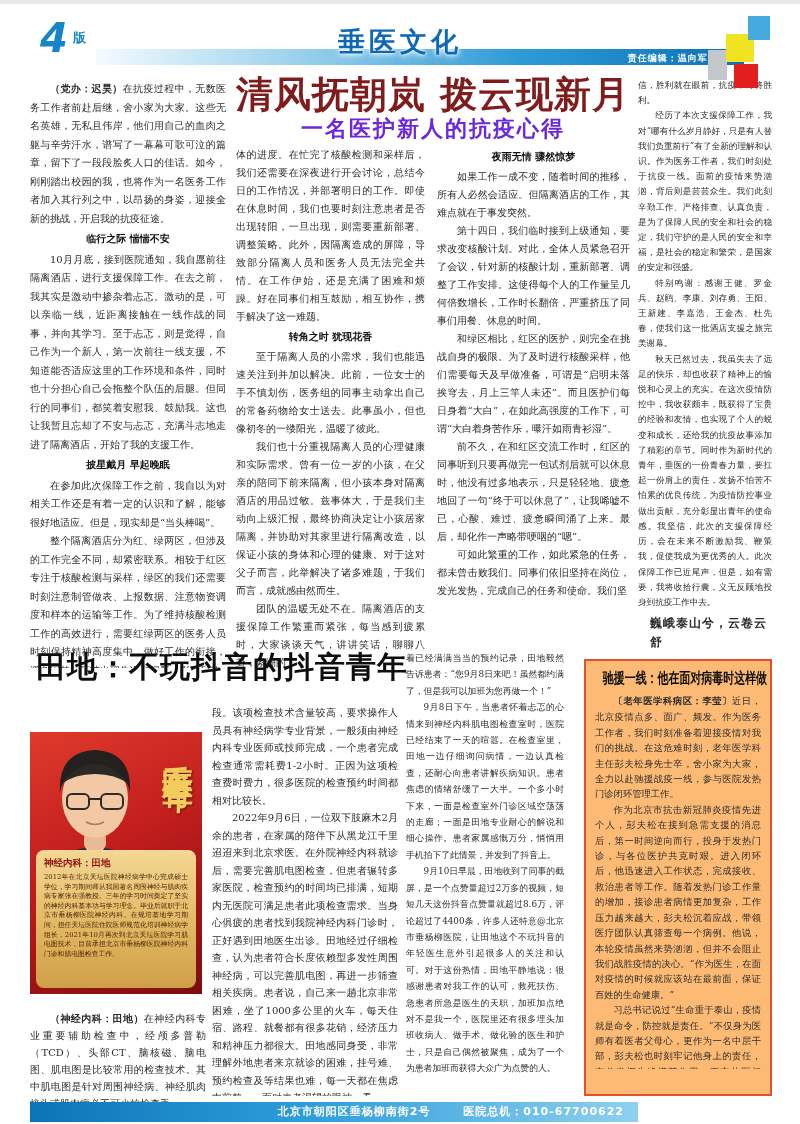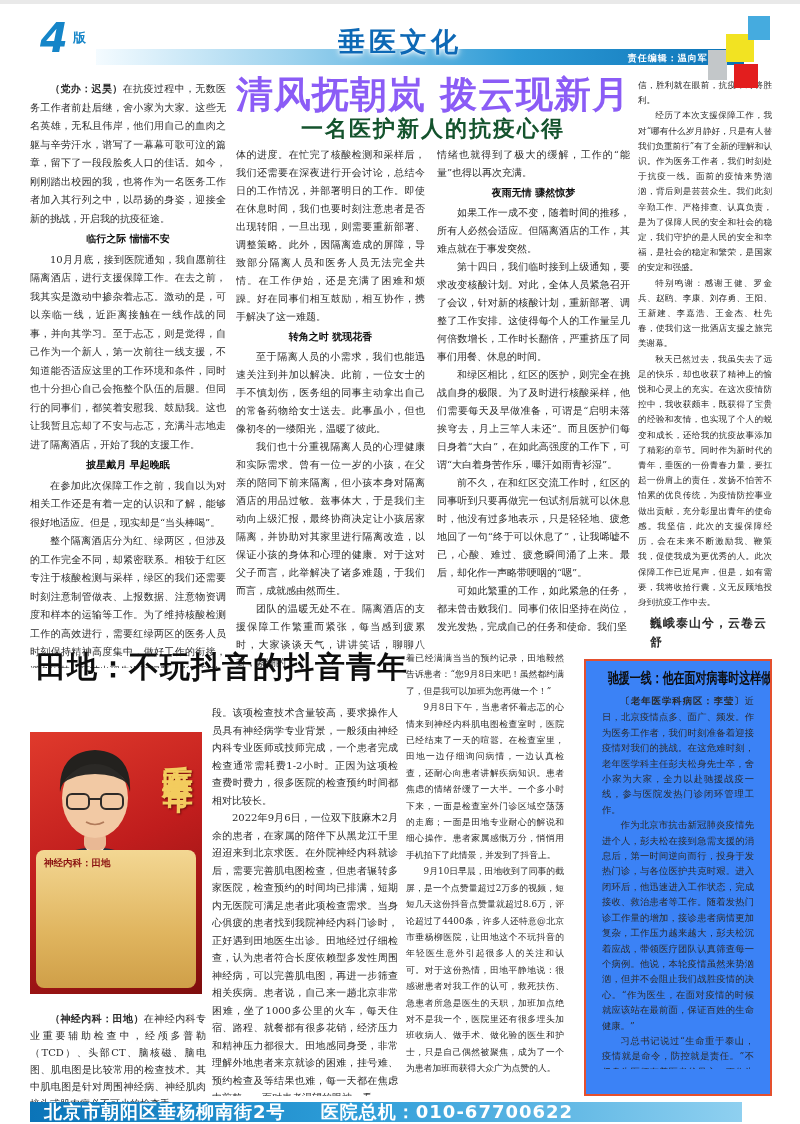--- a/index.html
+++ b/index.html
@@ -26,23 +26,23 @@
   .col{overflow:hidden;text-align:justify;}
   .blk{margin:0;text-align:justify;}
   .p{text-indent:2em;}
   .pc{text-indent:0;}
   h4.h{margin:2px 0;text-align:center;font-weight:700;font-family:"DejaVu Sans",sans-serif;
        font-size:inherit;line-height:inherit;color:#111;text-indent:0;}
   .poem{font-weight:700;text-indent:0;margin:4px 0 0 12px;letter-spacing:1px;text-align:left;}
   
   .leftcol{left:30px;top:76px;width:196px;height:588px;font-size:10px;line-height:18.5px;}
   .headline1{left:232px;top:66px;width:402px;text-align:center;font-size:37px;font-weight:900;
-             color:#8b5cf6;font-family:"DejaVu Sans",sans-serif;letter-spacing:1px;white-space:nowrap;}
+             color:#7f1d1d;font-family:"DejaVu Sans",sans-serif;letter-spacing:1px;white-space:nowrap;}
   .subtitle1{left:232px;top:110px;width:402px;text-align:center;font-size:22px;font-weight:800;
-             color:#14532d;font-family:"DejaVu Sans",sans-serif;letter-spacing:2px;white-space:nowrap;}
+             color:#6d28d9;font-family:"DejaVu Sans",sans-serif;letter-spacing:2px;white-space:nowrap;}
   .cola{left:236px;top:142px;width:189px;height:521px;font-size:10px;line-height:18px;}
   .colb{left:437px;top:142px;width:193px;height:521px;font-size:10px;line-height:18px;}
   .rightcol{left:638px;top:74px;width:134px;height:580px;font-size:8.6px;line-height:15.2px;}
   .rightcol .poem{font-size:12px;line-height:19px;}
   
   .headline2{left:36px;top:643px;width:404px;font-size:30px;font-weight:700;color:#0e0e0e;
              font-family:"DejaVu Sans",sans-serif;letter-spacing:1px;white-space:nowrap;}
   .photo{left:30px;top:728px;width:172px;height:262px;
          background:linear-gradient(155deg,#e03a2c 0%,#c01d1d 45%,#7d0d0d 100%);overflow:hidden;}
   .vtitle{position:absolute;right:3px;top:8px;writing-mode:vertical-rl;font-size:31px;font-weight:700;
@@ -53,31 +53,31 @@
            background:linear-gradient(180deg,#f3d793 0%,#e0b55f 60%,#cf9f48 100%);
            padding:7px 8px;box-sizing:border-box;}
   .infotitle{font-size:9.5px;font-weight:900;color:#8a1010;font-family:"DejaVu Sans",sans-serif;
              margin-bottom:3px;}
   .infobio{font-size:6.8px;line-height:9.6px;color:#4a2406;text-align:justify;}
   .caption{left:30px;top:996px;width:176px;height:96px;font-size:10px;line-height:17px;}
   .caption b{font-family:"DejaVu Sans",sans-serif;}
   .a2col1{left:212px;top:700px;width:186px;height:392px;font-size:10px;line-height:17.5px;}
   .a2col2{left:406px;top:646px;width:158px;height:446px;font-size:8.8px;line-height:16.4px;}
   
-  .sidebar{left:584px;top:655px;width:188px;height:437px;border:2px solid #e4502e;background:#3b82f6;
-           padding:8px 16px;box-sizing:border-box;overflow:hidden;}
+  .sidebar{left:584px;top:655px;width:188px;height:437px;border:2px solid #e4502e;background:#fdba74;
+           padding:8px 9px;box-sizing:border-box;overflow:hidden;}
   .sidebar-title{text-align:center;font-size:15px;font-weight:900;color:#0d0d0d;white-space:nowrap;
                  font-family:"DejaVu Sans",sans-serif;transform:scaleX(.73);transform-origin:center;
                  margin:0 -20px 5px -20px;}
   .sidebar-body{font-size:9.3px;line-height:15.4px;text-align:justify;overflow:hidden;height:376px;}
   .sidebar-body b{font-family:Liberation Sans, sans-serif;}
   
-  .footer{left:30px;top:1098px;width:712px;height:20px;line-height:20px;text-align:left;
+  .footer{left:30px;top:1098px;width:608px;height:20px;line-height:20px;text-align:right;
           background:linear-gradient(90deg,#0b74b8 0%,#2d9dd8 45%,#8fd0f0 100%);
-          color:#fff;font-size:18px;font-weight:700;font-family:"DejaVu Sans",sans-serif;
+          color:#fff;font-size:11px;font-weight:700;font-family:"DejaVu Sans",sans-serif;
           letter-spacing:1px;}
   .footer span{margin:0 14px;}
 </style>
 </head>
 <body>
 
 <div id="page">
 
   <div class="abs pageno">
     <span class="num">4</span>
@@ -102,21 +102,20 @@
   <div class="abs headline1">清风抚朝岚 拨云现新月</div>
   <div class="abs subtitle1">一名医护新人的抗疫心得</div>
   <div class="abs col cola">
       <p class="blk pc">体的进度。在忙完了核酸检测和采样后，我们还需要在深夜进行开会讨论，总结今日的工作情况，并部署明日的工作。即使在休息时间，我们也要时刻注意患者是否出现转阳，一旦出现，则需要重新部署、调整策略。此外，因隔离造成的屏障，导致部分隔离人员和医务人员无法完全共情。在工作伊始，还是充满了困难和烦躁。好在同事们相互鼓励，相互协作，携手解决了这一难题。</p>
       <h4 class="blk h">转角之时 犹现花香</h4>
       <p class="blk p">至于隔离人员的小需求，我们也能迅速关注到并加以解决。此前，一位女士的手不慎划伤，医务组的同事主动拿出自己的常备药物给女士送去。此事虽小，但也像初冬的一缕阳光，温暖了彼此。</p>
       <p class="blk p">我们也十分重视隔离人员的心理健康和实际需求。曾有一位一岁的小孩，在父亲的陪同下前来隔离，但小孩本身对隔离酒店的用品过敏。兹事体大，于是我们主动向上级汇报，最终协商决定让小孩居家隔离，并协助对其家里进行隔离改造，以保证小孩的身体和心理的健康。对于这对父子而言，此举解决了诸多难题，于我们而言，成就感由然而生。</p>
       <p class="blk p">团队的温暖无处不在。隔离酒店的支援保障工作繁重而紧张，每当感到疲累时，大家谈谈天气，讲讲笑话，聊聊八卦，紧绷的</p>
     </div>
   <div class="abs col colb">
-      <p class="blk pc">情绪也就得到了极大的缓解，工作的“能量”也得以再次充满。</p>
       <h4 class="blk h">夜雨无情 骤然惊梦</h4>
       <p class="blk p">如果工作一成不变，随着时间的推移，所有人必然会适应。但隔离酒店的工作，其难点就在于事发突然。</p>
       <p class="blk p">第十四日，我们临时接到上级通知，要求改变核酸计划。对此，全体人员紧急召开了会议，针对新的核酸计划，重新部署、调整了工作安排。这使得每个人的工作量呈几何倍数增长，工作时长翻倍，严重挤压了同事们用餐、休息的时间。</p>
       <p class="blk p">和绿区相比，红区的医护，则完全在挑战自身的极限。为了及时进行核酸采样，他们需要每天及早做准备，可谓是“启明未落挨穹去，月上三竿人未还”。而且医护们每日身着“大白”，在如此高强度的工作下，可谓“大白着身苦作乐，曝汗如雨青衫湿”。</p>
       <p class="blk p">前不久，在和红区交流工作时，红区的同事听到只要再做完一包试剂后就可以休息时，他没有过多地表示，只是轻轻地、疲惫地回了一句“终于可以休息了”，让我唏嘘不已，心酸、难过、疲惫瞬间涌了上来。最后，却化作一声略带哽咽的“嗯”。</p>
       <p class="blk p">可如此繁重的工作，如此紧急的任务，都未曾击败我们。同事们依旧坚持在岗位，发光发热，完成自己的任务和使命。我们坚</p>
     </div>
   <div class="abs col rightcol">
       <p class="blk pc">信，胜利就在眼前，抗疫，终将胜利。</p>
       <p class="blk p">经历了本次支援保障工作，我对“哪有什么岁月静好，只是有人替我们负重前行”有了全新的理解和认识。作为医务工作者，我们时刻处于抗疫一线。面前的疫情来势汹汹，背后则是芸芸众生。我们此刻辛勤工作、严格排查、认真负责，是为了保障人民的安全和社会的稳定，我们守护的是人民的安全和幸福，是社会的稳定和繁荣，是国家的安定和强盛。</p>
@@ -138,20 +137,21 @@
       <path d="M24 52 Q22 12 59 10 Q96 12 94 52 Q90 30 59 28 Q28 30 24 52 Z" fill="#23211e"></path>
       <path d="M26 44 Q40 24 59 24 Q78 24 92 44 Q80 34 59 34 Q38 34 26 44 Z" fill="#2b2926"></path>
       <rect x="31" y="54" width="22" height="15" rx="5" fill="none" stroke="#2e2a28" stroke-width="2"></rect>
       <rect x="65" y="54" width="22" height="15" rx="5" fill="none" stroke="#2e2a28" stroke-width="2"></rect>
       <line x1="53" y1="59" x2="65" y2="59" stroke="#2e2a28" stroke-width="2"></line>
       <path d="M50 82 Q59 87 68 82" stroke="#b07a5a" stroke-width="1.6" fill="none"></path>
     </svg>
     <div class="vtitle">垂医青年</div>
     <div class="infobox">
       <div class="infotitle">神经内科：田地</div>
+      <div class="infobio">2012年在北京天坛医院神经病学中心完成硕士学位，学习期间师从我国著名周围神经与肌肉疾病专家张在强教授。三年的学习时间奠定了坚实的神经内科基本功与学习理念。毕业后就职于北京市垂杨柳医院神经内科。在规培基地学习期间，担任天坛医院住院医师规范化培训神经病学组长，2021年10月再次到北京天坛医院学习肌电图技术，目前承担北京市垂杨柳医院神经内科门诊和肌电图检查工作。</div>
     </div>
   </div>
 
   <p class="abs col caption p"><b>（神经内科：田地）</b><span>在神经内科专业重要辅助检查中，经颅多普勒（TCD）、头部CT、脑核磁、脑电图、肌电图是比较常用的检查技术。其中肌电图是针对周围神经病、神经肌肉接头或肌肉病必不可少的检查手</span></p>
 
   <div class="abs col a2col1">
       <p class="blk pc">段。该项检查技术含量较高，要求操作人员具有神经病学专业背景，一般须由神经内科专业医师或技师完成，一个患者完成检查通常需耗费1-2小时。正因为这项检查费时费力，很多医院的检查预约时间都相对比较长。</p>
       <p class="blk p">2022年9月6日，一位双下肢麻木2月余的患者，在家属的陪伴下从黑龙江千里迢迢来到北京求医。在外院神经内科就诊后，需要完善肌电图检查，但患者辗转多家医院，检查预约的时间均已排满，短期内无医院可满足患者此项检查需求。当身心俱疲的患者找到我院神经内科门诊时，正好遇到田地医生出诊。田地经过仔细检查，认为患者符合长度依赖型多发性周围神经病，可以完善肌电图，再进一步筛查相关疾病。患者说，自己来一趟北京非常困难，坐了1000多公里的火车，每天住宿、路程、就餐都有很多花销，经济压力和精神压力都很大。田地感同身受，非常理解外地患者来京就诊的困难，挂号难、预约检查及等结果也难，每一天都在焦虑中煎熬……面对患者渴望的眼神，看</p>
     </div>
   <div class="abs col a2col2">

